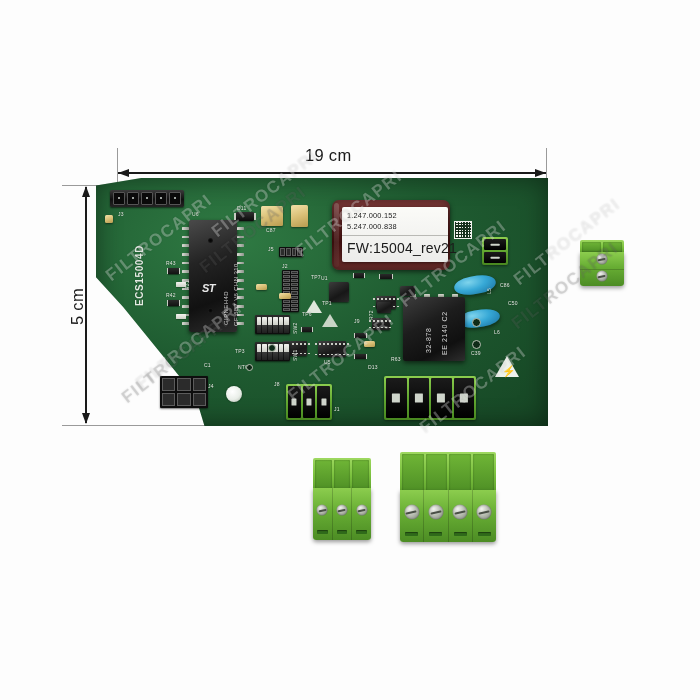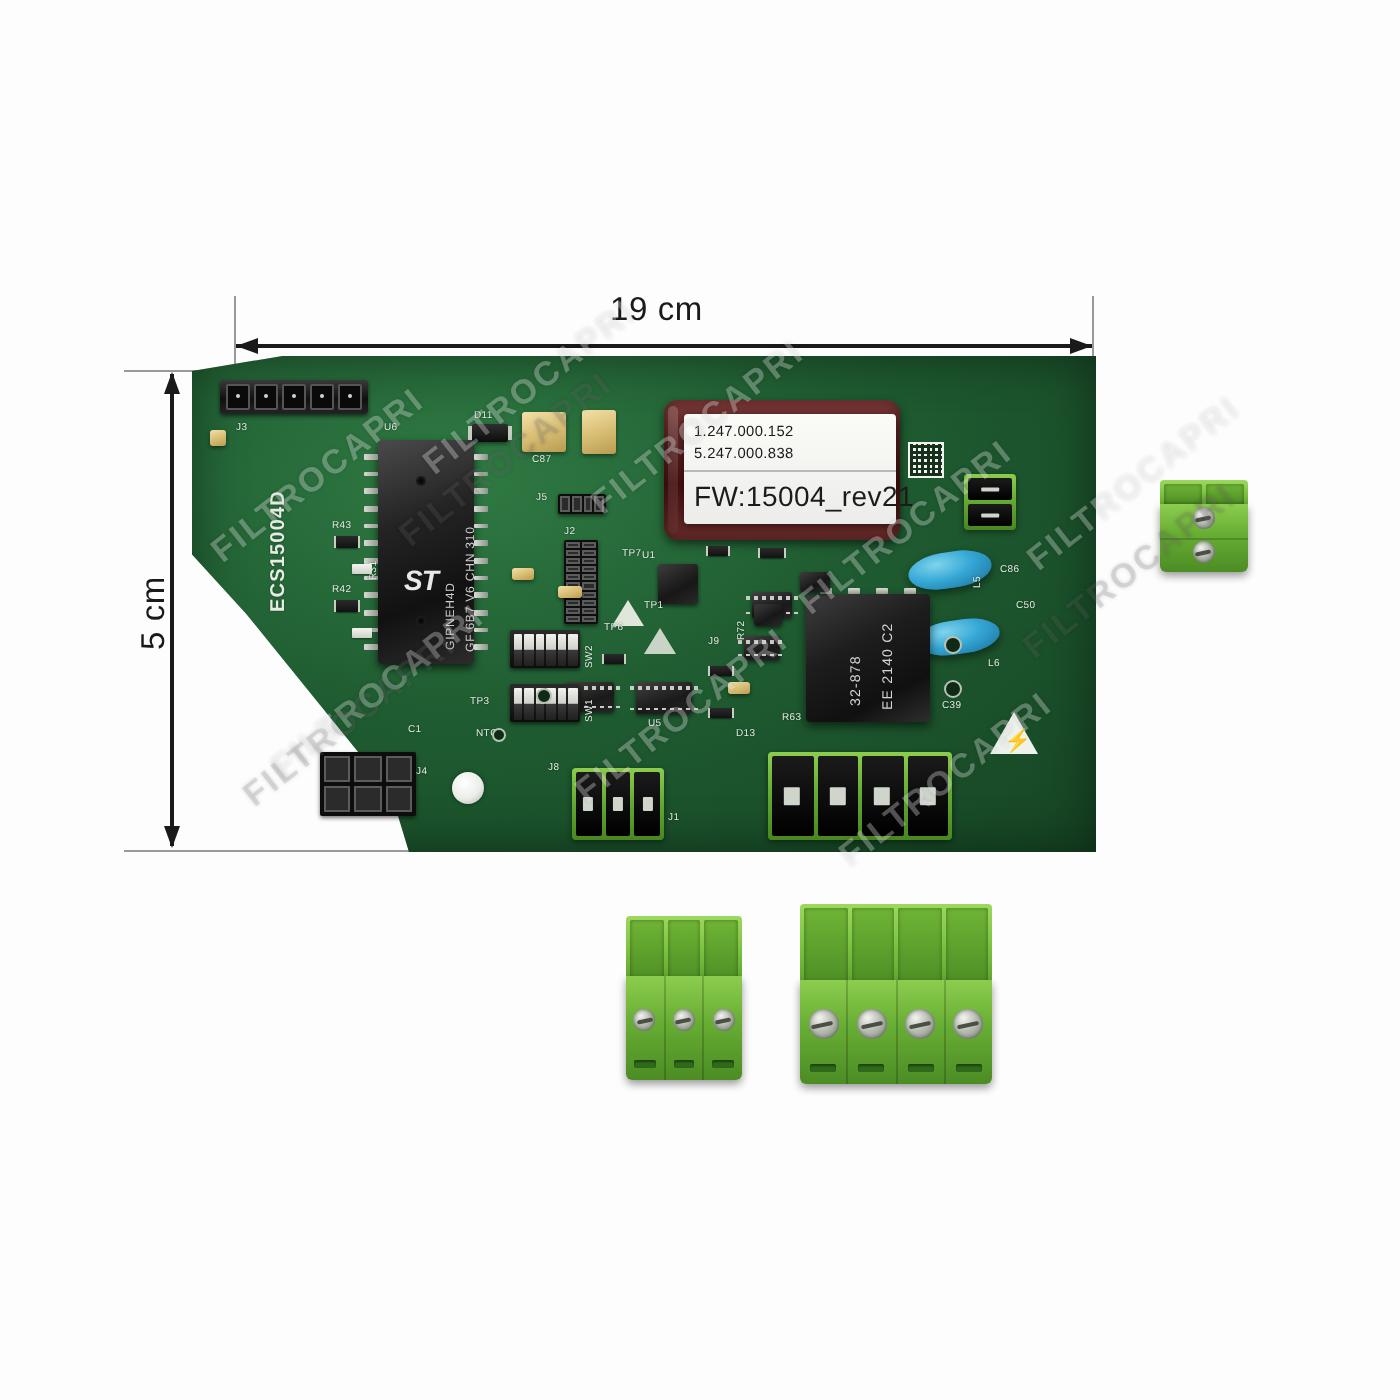--- a/index.html
+++ b/index.html
@@ -150,21 +150,21 @@
   .ic-dot {
     position: absolute;
     width: 5px; height: 5px;
     border-radius: 50%;
     background: #050505;
     box-shadow: inset 0 0 2px rgba(255,255,255,.2);
   }
   .st-logo {
     position: absolute;
     color: #e8e8e8;
-    font-size: 14px;
+    font-size: 11px;
     font-weight: bold;
     font-style: italic;
     letter-spacing: -.5px;
   }
   .ic-text {
     position: absolute;
     color: #cfcfcf;
     font-size: 6px;
     white-space: nowrap;
     transform: rotate(-90deg);

